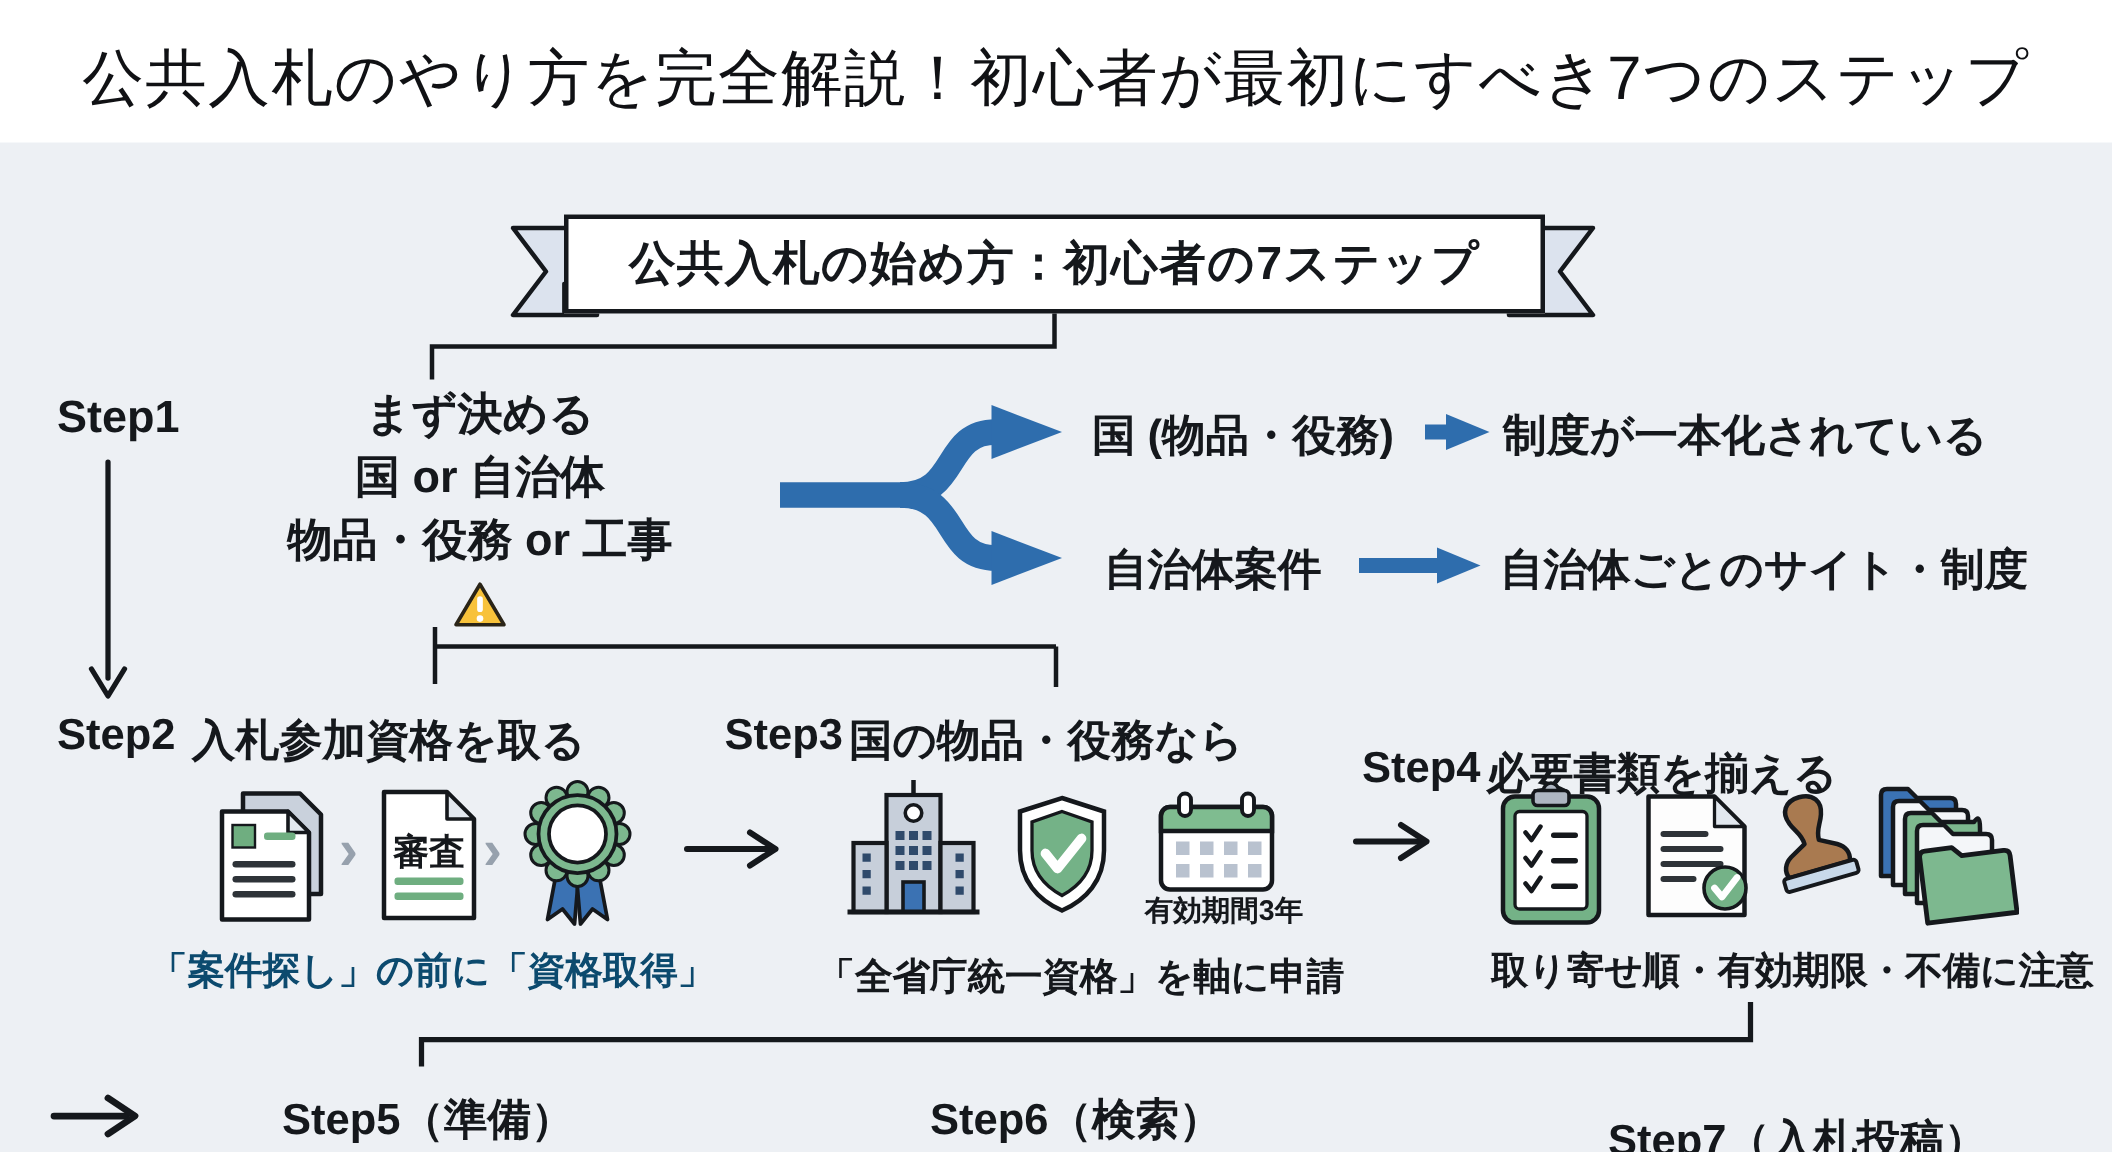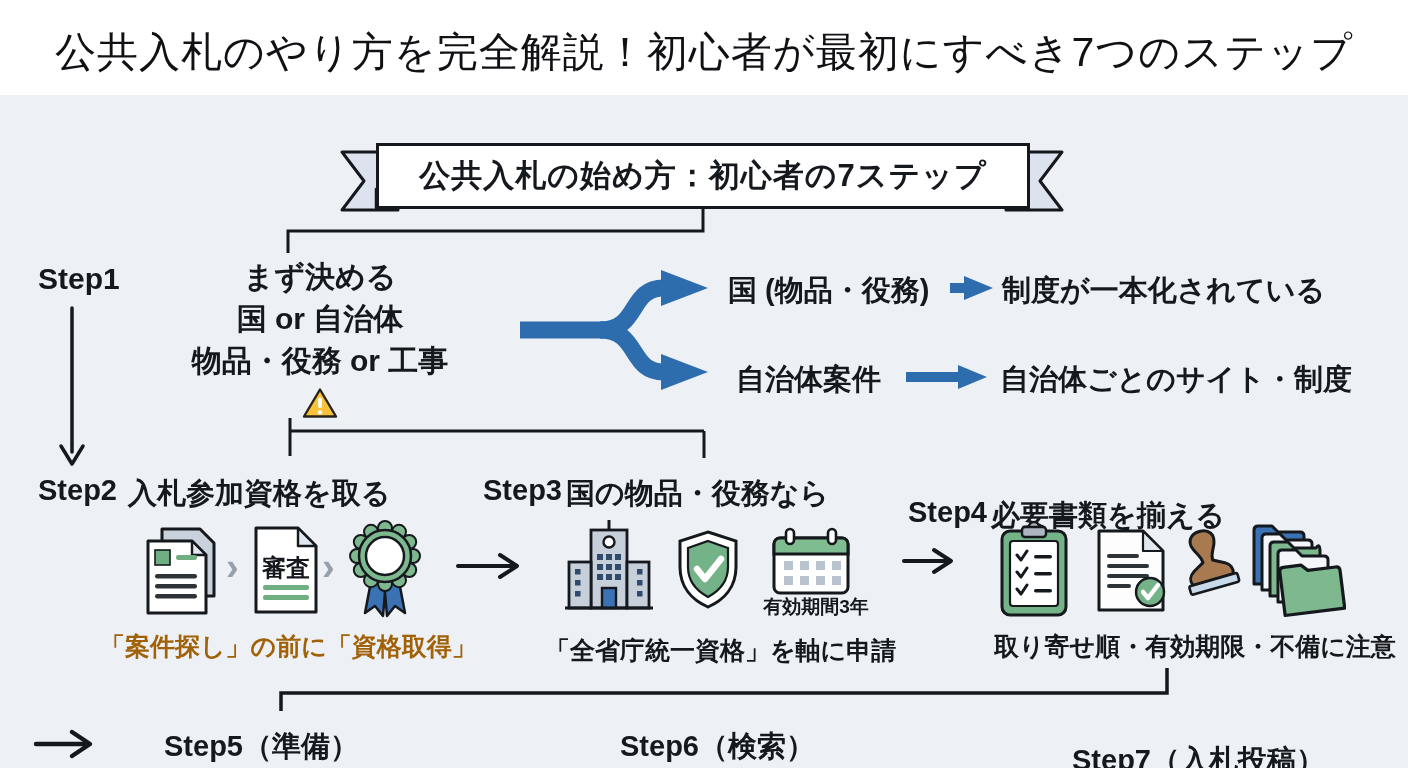--- a/index.html
+++ b/index.html
@@ -27,21 +27,21 @@
   .fs30{font-size:30px;}
   .fs29{font-size:29px;}
   .fs25{font-size:25px;}
   .fs19{font-size:19px;}
   .step1-block{
     position:absolute;left:130px;top:256px;width:380px;text-align:center;
   }
   .step1-block .row{height:42px;line-height:42px;font-size:30px;font-weight:800;white-space:nowrap;}
   .warn-row{display:flex;align-items:center;justify-content:center;gap:7px;height:42px;font-size:26px;font-weight:800;white-space:nowrap;}
   .chevron{position:absolute;font-size:38px;font-weight:700;color:#97a1ad;line-height:1;}
-  .caption-red{color:#a16207;}
+  .caption-red{color:#0c4a6e;}
   .hdr-row{display:flex;gap:4px;}
   .icon{position:absolute;}
 </style>
 </head>
 <body>
 
 <div id="canvas">
 
   <div class="title-band"></div>
   <div class="page-title">公共入札のやり方を完全解説！初心者が最初にすべき7つのステップ</div>
@@ -271,17 +271,17 @@
     <path d="M30,84 V36 Q30,32 34,32 H48 L54,38 H76 Q80,38 80,42 V84 Z" fill="#f4f6f9" stroke="#15181c" stroke-width="3" stroke-linejoin="round"></path>
     <g transform="rotate(-7 64 70)">
       <path d="M34,94 V50 Q34,46 38,46 H56 L62,52 H90 Q94,52 94,56 V94 Z" fill="#7db88f" stroke="#15181c" stroke-width="3.2" stroke-linejoin="round"></path>
     </g>
   </svg>
 
   <div class="abs h-bold fs25 caption-red" style="left:100px;top:630px;">「案件探し」の前に「資格取得」</div>
   <div class="abs h-bold fs25" style="left:545px;top:634px;">「全省庁統一資格」を軸に申請</div>
   <div class="abs h-bold fs25" style="left:966px;top:630px;margin-left:28px;">取り寄せ順・有効期限・不備に注意</div>
 
-  <div class="abs h-bold fs29" style="left:164px;top:727px;">Step5（準備）</div>
+  <div class="abs h-bold fs29" style="left:188px;top:727px;">Step5（準備）</div>
   <div class="abs h-bold fs29" style="left:620px;top:727px;">Step6（検索）</div>
   <div class="abs h-bold fs29" style="left:1040px;top:741px;margin-left:32px;">Step7（入札投稿）</div>
 
 </div>
 
 </body></html>

